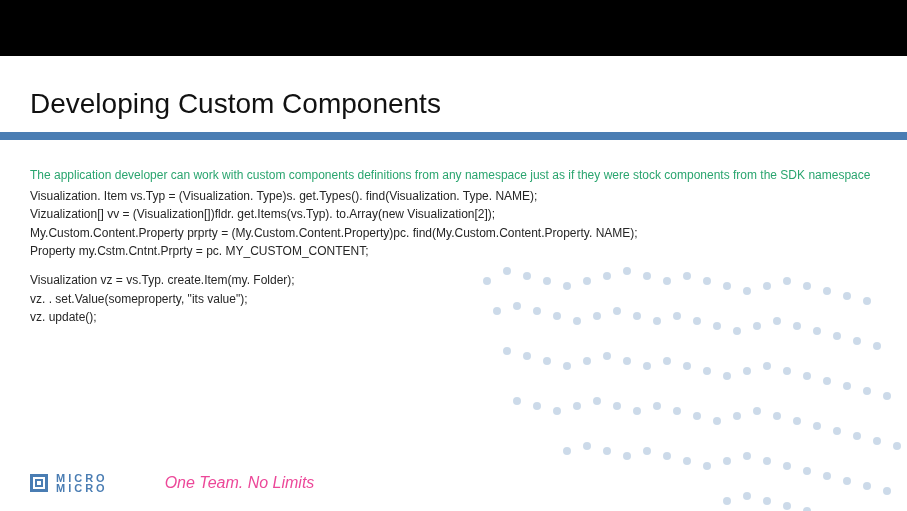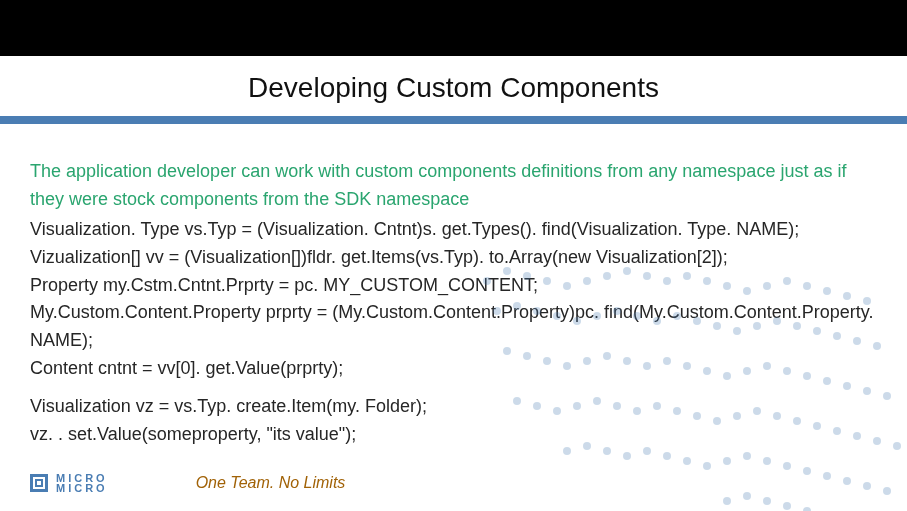--- a/index.html
+++ b/index.html
@@ -1,56 +1,56 @@
 <!DOCTYPE html>
 <html><head>
 <meta charset="utf-8">
 <style>
   * { margin: 0; padding: 0; box-sizing: border-box; }
   html, body { width: 907px; height: 511px; font-family: Arial, Helvetica, sans-serif; background: #fff; overflow: hidden; position: relative; }
   .slide { position: relative; width: 907px; height: 511px; }
   .topbar { height: 56px; background: #000; }
-  .title-wrap { padding: 16px 30px 6px 30px; text-align: center; }
+  .title-wrap { padding: 32px 30px 6px 30px; }
   .title { font-size: 28px; font-weight: 400; color: #111; }
   .rule { height: 8px; background: #4a7db3; margin-top: 6px; }
-  .body { padding: 34px 30px 0 30px; font-size: 18px; line-height: 1.55; color: #262626; }
+  .body { padding: 26px 30px 0 30px; font-size: 12px; line-height: 1.55; color: #262626; }
   .intro { color: #2aa56f; }
   .codeblk { margin-top: 2px; }
   .codeblk2 { margin-top: 10px; }
   .footer { position: absolute; left: 0; right: 0; bottom: 0; height: 56px; display: flex; align-items: center; padding: 0 30px; gap: 28px; }
   .logo { display: flex; align-items: center; gap: 8px; color: #4a7db3; }
   .logo-sq { width: 18px; height: 18px; border: 3px solid #4a7db3; position: relative; }
   .logo-sq::after { content: ""; position: absolute; inset: 2px; border: 2px solid #4a7db3; }
   .logo-text { display: flex; flex-direction: column; line-height: 0.95; font-size: 11px; letter-spacing: 3px; font-weight: 700; }
-  .tagline { color: #a16207; font-style: italic; font-size: 16px; margin-left: 60px; }
+  .tagline { color: #ec4899; font-style: italic; font-size: 16px; margin-left: 29px; }
   .world { position: absolute; right: -40px; bottom: -30px; width: 520px; height: 320px; opacity: 0.28; pointer-events: none; }
 </style>
 </head>
 <body>
 
 <div class="slide">
   <div class="topbar"></div>
 
   <div class="title-wrap">
     <h1 class="title">Developing Custom Components</h1>
   </div>
   <div class="rule"></div>
 
   <div class="body">
     <div class="intro">The application developer can work with custom components definitions from any namespace just as if they were stock components from the SDK namespace</div>
     <div class="codeblk">
-      <div>Visualization. Type vs.Typ = (Visualization. Cntnt)s. get.Types(). find(Visualization. Type. NAME);</div>
+      <div>Visualization. Item vs.Typ = (Visualization. Type)s. get.Types(). find(Visualization. Type. NAME);</div>
       <div>Vizualization[] vv = (Visualization[])fldr. get.Items(vs.Typ). to.Array(new Visualization[2]);</div>
+      <div>My.Custom.Content.Property prprty = (My.Custom.Content.Property)pc. find(My.Custom.Content.Property. NAME);</div>
       <div>Property my.Cstm.Cntnt.Prprty = pc. MY_CUSTOM_CONTENT;</div>
-      <div>My.Custom.Content.Property prprty = (My.Custom.Content.Property)pc. find(My.Custom.Content.Property. NAME);</div>
-      <div>Content cntnt = vv[0]. get.Value(prprty);</div>
     </div>
     <div class="codeblk2">
       <div>Visualization vz = vs.Typ. create.Item(my. Folder);</div>
       <div>vz. . set.Value(someproperty, "its value");</div>
+      <div>vz. update();</div>
     </div>
   </div>
 
   <svg class="world" viewBox="0 0 520 320">
     <g fill="#4a7db3">
       <circle cx="60" cy="60" r="4"></circle>
         <circle cx="80" cy="50" r="4"></circle>
         <circle cx="100" cy="55" r="4"></circle>
         <circle cx="120" cy="60" r="4"></circle>
         <circle cx="140" cy="65" r="4"></circle>

